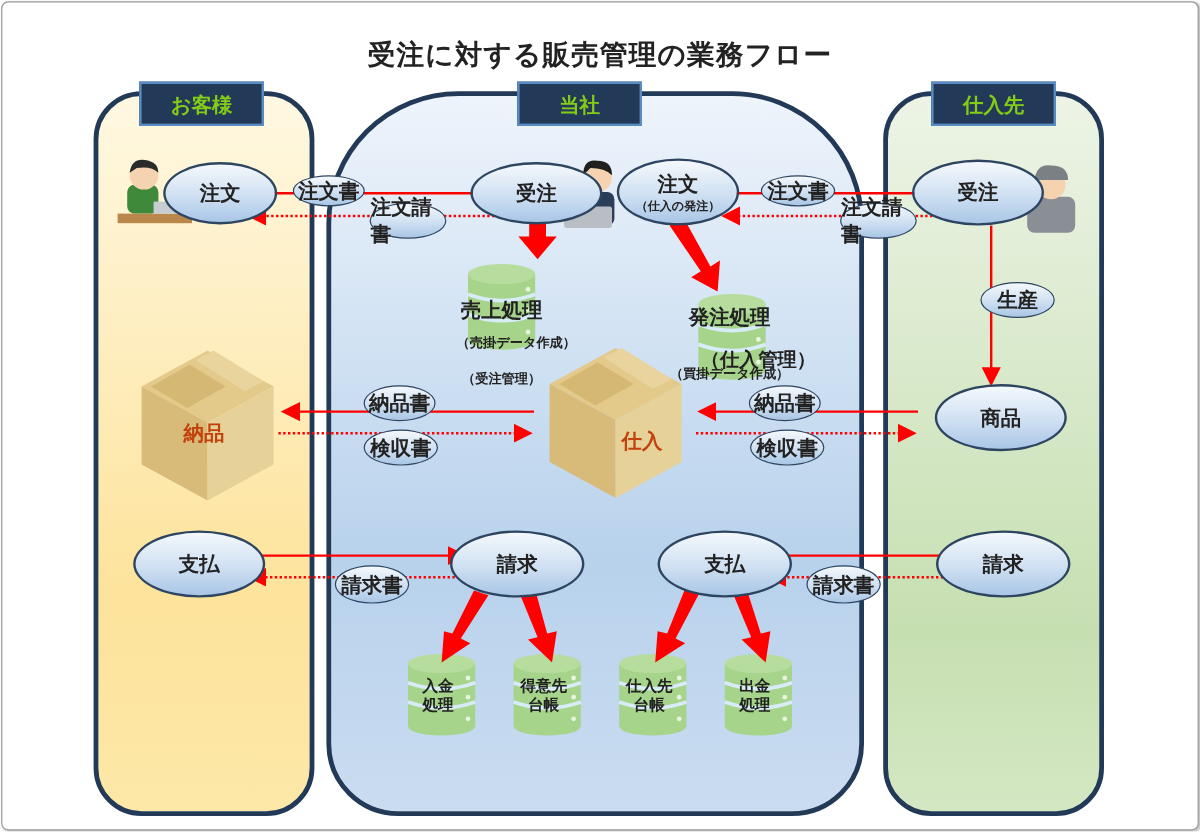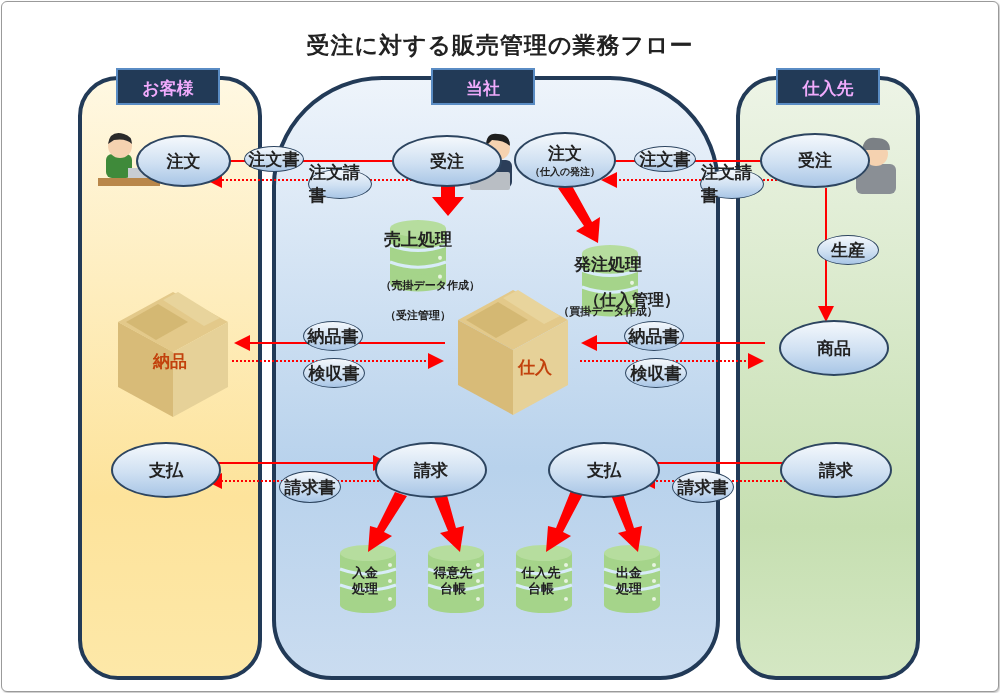--- a/index.html
+++ b/index.html
@@ -9,21 +9,21 @@
            border-radius:6px; box-shadow: 1px 1px 2px rgba(0,0,0,0.25); background:#fff; }
   .title { position:absolute; left:0; top:30px; width:1000px; text-align:center; font-size:23px;
            font-weight:bold; color:#222; letter-spacing:1px; }
   .lane { position:absolute; border:4px solid #223a57; box-sizing:border-box; }
   .lane-cust { left:78px; top:76px; width:184px; height:604px; border-radius:40px;
                background:linear-gradient(#fff8e2, #fde39b 70%, #fde8a8); }
   .lane-co { left:272px; top:76px; width:448px; height:604px; border-radius:110px 110px 60px 60px;
              background:linear-gradient(#eef4fb, #b8d2ec 65%, #cadcf0); }
   .lane-sup { left:736px; top:76px; width:184px; height:604px; border-radius:40px;
               background:linear-gradient(#edf4e6, #c6dfb1 75%, #d4e7c3); }
-  .lane-header { position:absolute; background:#223a57; color:#f0abfc; font-weight:bold; font-size:17px;
+  .lane-header { position:absolute; background:#223a57; color:#84cc16; font-weight:bold; font-size:17px;
                  text-align:center; line-height:37px; height:37px; border:2px solid #5a8cc4; box-sizing:border-box; }
   .ellipse { position:absolute; border:2px solid #2d4560; border-radius:50%; box-sizing:border-box;
              background:linear-gradient(#f4f8fc, #cfe0f2 55%, #a9c6e6); display:flex; flex-direction:column;
              align-items:center; justify-content:center; color:#222; font-weight:bold; }
   .ellipse.big { font-size:17px; }
   .ellipse.small { font-size:17px; border-width:1.5px; }
   .ellipse .sub { font-size:10px; font-weight:bold; }
   .db-label { position:absolute; font-weight:bold; color:#222; text-align:center; white-space:pre-line; }
   .box-label { position:absolute; font-weight:bold; color:#c2410c; font-size:17px; }
   svg.arrows { position:absolute; left:0; top:0; pointer-events:none; }
@@ -162,21 +162,21 @@
 <div class="ellipse small" style="left:634px;top:146px;width:62px;height:26px;">
     <span>注文書</span>
   </div>
 <div class="ellipse small" style="left:700px;top:169px;width:64px;height:30px;">
     <span>注文請書</span>
   </div>
 <div class="ellipse small" style="left:817px;top:235px;width:62px;height:30px;">
     <span>生産</span>
   </div>
 
-<div class="db-label" style="left:356px;top:228px;width:124px;font-size:17px;">売上処理</div>
+<div class="db-label" style="left:356px;top:247px;width:124px;font-size:17px;">売上処理</div>
 <div class="db-label" style="left:356px;top:264px;width:124px;font-size:11px;margin-top:44px;">（受注管理）</div>
 <div class="db-label" style="left:356px;top:278px;width:124px;font-size:11px;text-align:right;">（売掛データ作成）</div>
 <div class="db-label" style="left:546px;top:253px;width:124px;font-size:17px;">発注処理</div>
 <div class="db-label" style="left:570px;top:290px;width:124px;font-size:16px;">（仕入管理）</div>
 <div class="db-label" style="left:546px;top:304px;width:124px;font-size:11px;text-align:center;">（買掛データ作成）</div>
 
 <div class="box-label" style="left:153px;top:350px;">納品</div>
 <div class="box-label" style="left:518px;top:356px;">仕入</div>
 
 <div class="ellipse big" style="left:779px;top:320px;width:110px;height:56px;align-items:center;">

